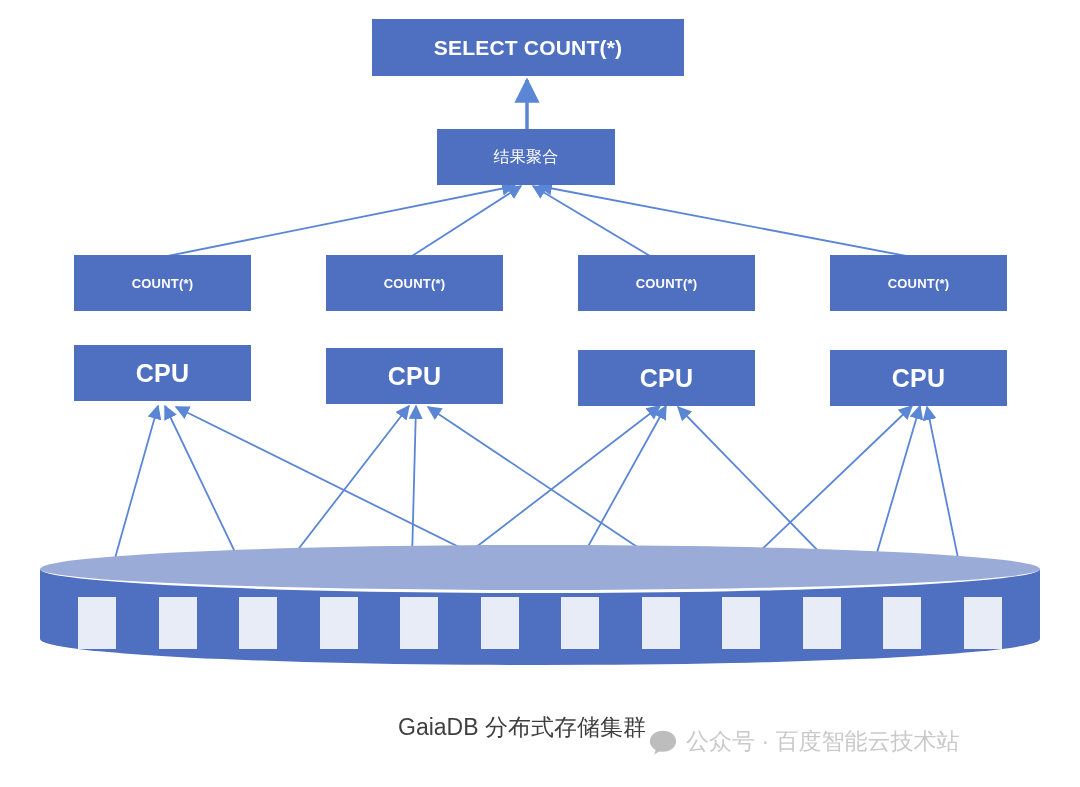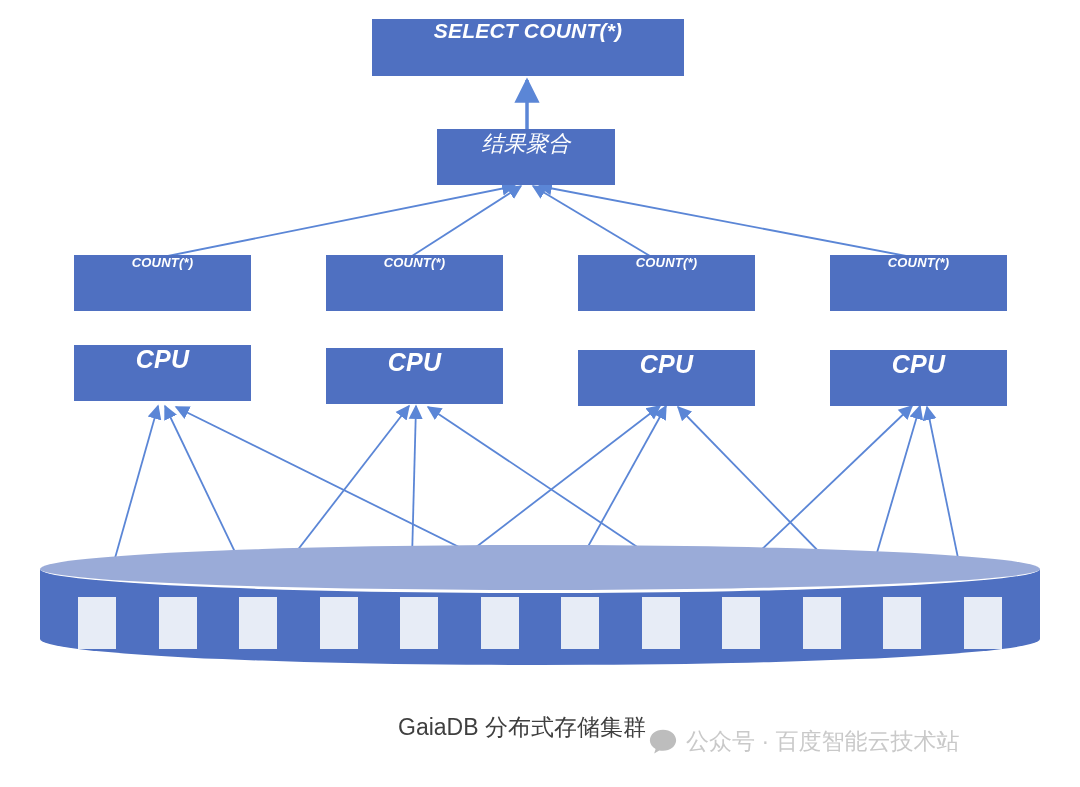--- a/index.html
+++ b/index.html
@@ -22,34 +22,33 @@
     left: 0;
     top: 0;
     width: 1080px;
     height: 787px;
     pointer-events: none;
   }
   .node {
     position: absolute;
     box-sizing: border-box;
     display: flex;
-    align-items: flex-start;
+    align-items: center;
     justify-content: center;
     color: #ffffff;
     background: #4f70c1;
     font-weight: bold;
     letter-spacing: .2px;
     z-index: 3;
-    font-style: italic;
   }
   .node-select {
     font-size: 21px;
   }
   .node-agg {
-    font-size: 22px;
+    font-size: 16px;
     font-weight: normal;
   }
   .node-count {
     font-size: 13px;
   }
   .node-cpu {
     font-size: 25px;
   }
   
   #cylinder {
@@ -87,21 +86,21 @@
   .caption {
     position: absolute;
     font-size: 23px;
     color: #3f3f3f;
     white-space: nowrap;
     z-index: 4;
   }
   .watermark {
     position: absolute;
     display: flex;
-    align-items: flex-start;
+    align-items: center;
     gap: 8px;
     font-size: 23px;
     color: #c9c9c9;
     white-space: nowrap;
     z-index: 2;
   }
   .wm-icon {
     width: 30px;
     height: 30px;
     display: block;

